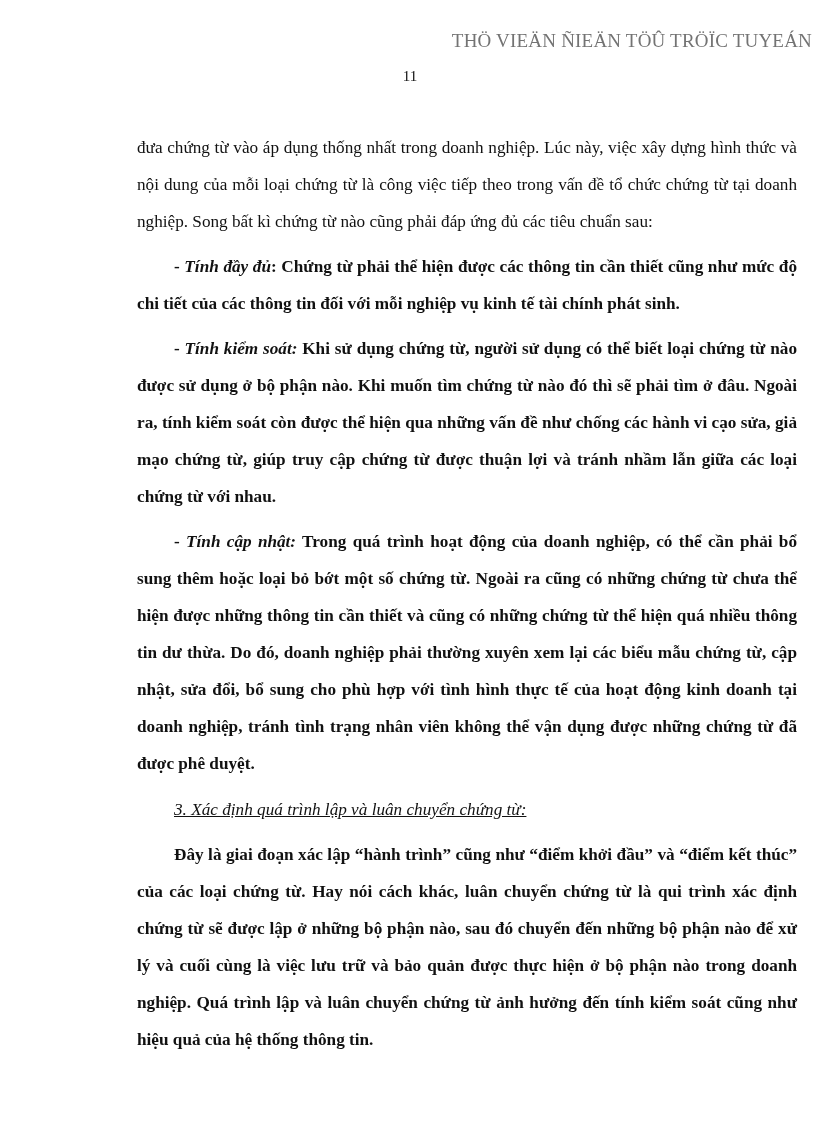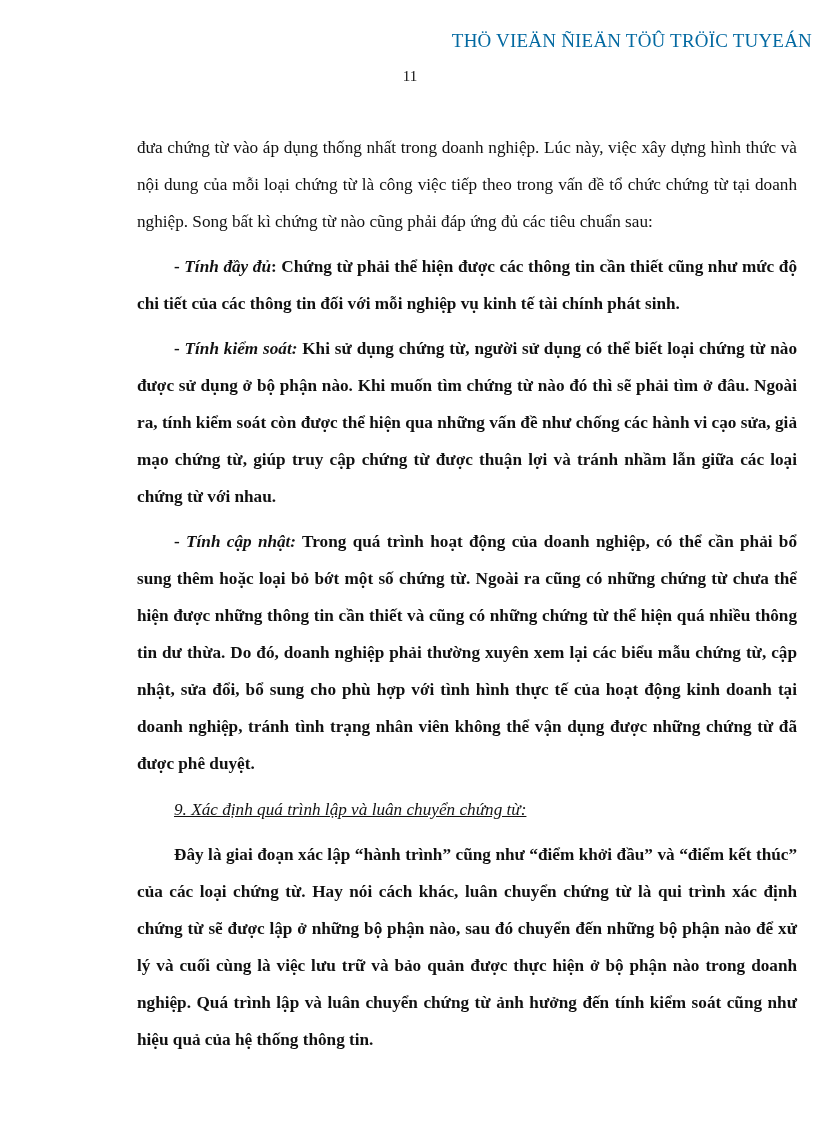--- a/index.html
+++ b/index.html
@@ -15,21 +15,21 @@
       font-family: "Liberation Serif", "DejaVu Serif", serif;
       color: #111111;
     }
     .header-title {
       position: absolute;
       top: 30px;
       right: 4px;
       font-size: 19px;
       letter-spacing: 0.2px;
       white-space: nowrap;
-      color: #0369a1;
+      color: #737373;
     }
     .page-number {
       position: absolute;
       top: 68px;
       left: 0;
       width: 796px;
       text-align: center;
       font-size: 15px;
       padding-left: 24px;
       box-sizing: border-box;
@@ -72,16 +72,16 @@
 <div class="content">
   <p class="para">đưa chứng từ vào áp dụng thống nhất trong doanh nghiệp. Lúc này, việc xây dựng hình thức và nội dung của mỗi loại chứng từ là công việc tiếp theo trong vấn đề tổ chức chứng từ tại doanh nghiệp. Song bất kì chứng từ nào cũng phải đáp ứng đủ các tiêu chuẩn sau:</p>
 
   <p class="para indent gap"><span>- </span><span class="lead">Tính đầy đủ</span><span>: Chứng từ phải thể hiện được các thông tin cần thiết cũng như mức độ chi tiết của các thông tin đối với mỗi nghiệp vụ kinh tế tài chính phát sinh.</span></p>
 
   <p class="para indent gap"><span>- </span><span class="lead">Tính kiểm soát:</span><span> Khi sử dụng chứng từ, người sử dụng có thể biết loại chứng từ nào được sử dụng ở bộ phận nào. Khi muốn tìm chứng từ nào đó thì sẽ phải tìm ở đâu. Ngoài ra, tính kiểm soát còn được thể hiện qua những vấn đề như chống các hành vi cạo sửa, giả mạo chứng từ, giúp truy cập chứng từ được thuận lợi và tránh nhầm lẫn giữa các loại chứng từ với nhau.</span></p>
 
 
   <p class="para indent gap"><span>- </span><span class="lead">Tính cập nhật:</span><span> Trong quá trình hoạt động của doanh nghiệp, có thể cần phải bổ sung thêm hoặc loại bỏ bớt một số chứng từ. Ngoài ra cũng có những chứng từ chưa thể hiện được những thông tin cần thiết và cũng có những chứng từ thể hiện quá nhiều thông tin dư thừa. Do đó, doanh nghiệp phải thường xuyên xem lại các biểu mẫu chứng từ, cập nhật, sửa đổi, bổ sung cho phù hợp với tình hình thực tế của hoạt động kinh doanh tại doanh nghiệp, tránh tình trạng nhân viên không thể vận dụng được những chứng từ đã được phê duyệt.</span></p>
 
-  <p class="heading">9. Xác định quá trình lập và luân chuyển chứng từ:</p>
+  <p class="heading">3. Xác định quá trình lập và luân chuyển chứng từ:</p>
 
   <p class="para indent gap">Đây là giai đoạn xác lập “hành trình” cũng như “điểm khởi đầu” và “điểm kết thúc” của các loại chứng từ. Hay nói cách khác, luân chuyển chứng từ là qui trình xác định chứng từ sẽ được lập ở những bộ phận nào, sau đó chuyển đến những bộ phận nào để xử lý và cuối cùng là việc lưu trữ và bảo quản được thực hiện ở bộ phận nào trong doanh nghiệp. Quá trình lập và luân chuyển chứng từ ảnh hưởng đến tính kiểm soát cũng như hiệu quả của hệ thống thông tin.</p>
 </div>
 
 </body></html>

